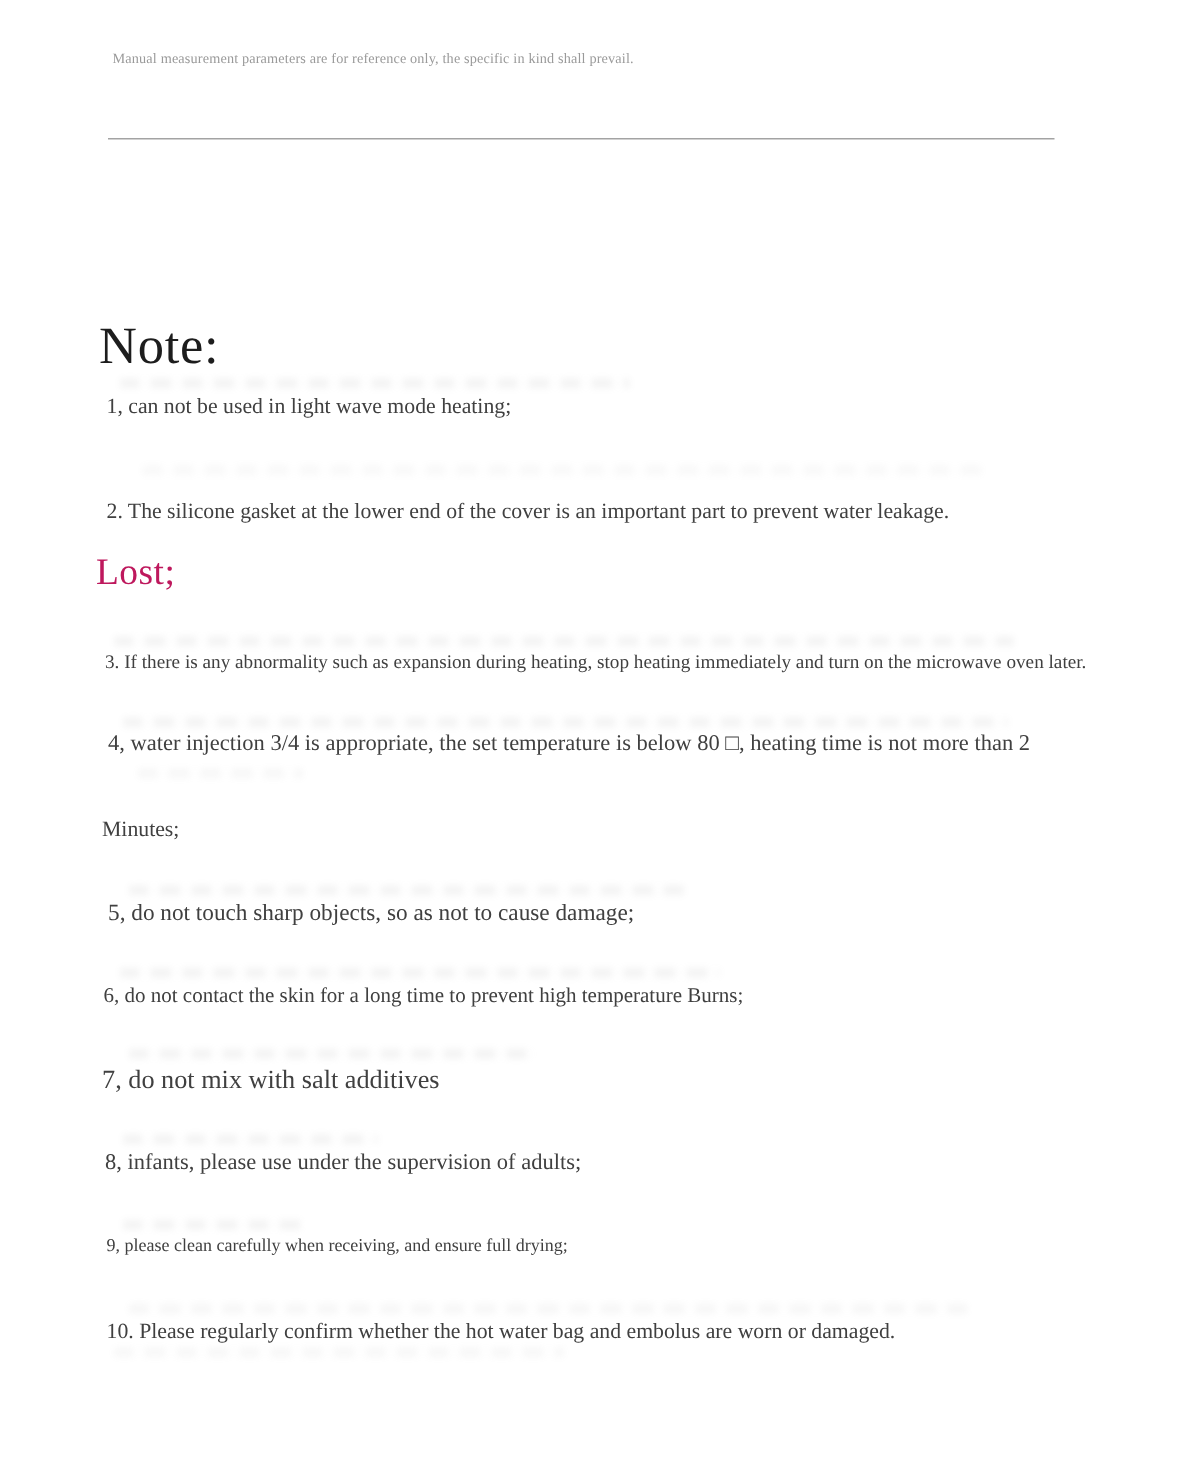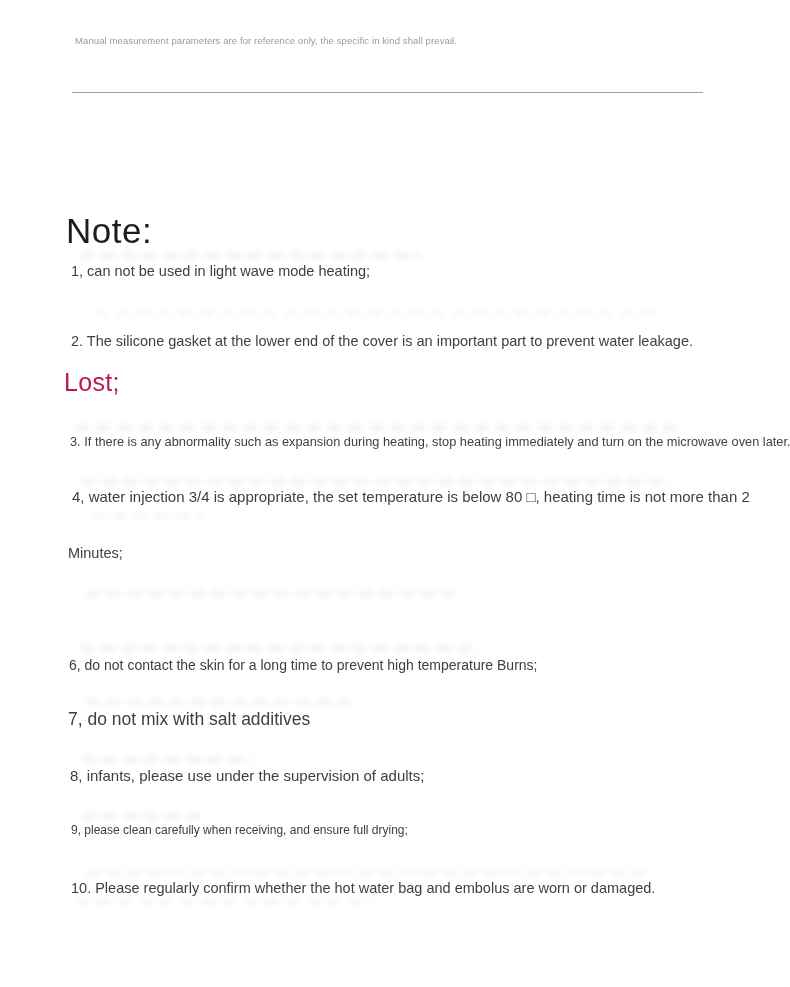--- a/index.html
+++ b/index.html
@@ -6,21 +6,21 @@
     margin: 0;
     padding: 0;
     background: #ffffff;
   }
   .canvas {
     position: relative;
     width: 790px;
     height: 987px;
     background: #ffffff;
     overflow: hidden;
-    font-family: Liberation Sans, sans-serif;
+    font-family: Liberation Serif, serif;
     -webkit-font-smoothing: antialiased;
   }
   .disclaimer {
     position: absolute;
     left: 75px;
     top: 35px;
     font-size: 9.5px;
     color: #9a9a9a;
     letter-spacing: 0.1px;
     white-space: nowrap;
@@ -104,20 +104,21 @@
   <div class="line l2">2. The silicone gasket at the lower end of the cover is an important part to prevent water leakage.</div>
 
   <div class="line lost">Lost;</div>
 
   <div class="line l3">3. If there is any abnormality such as expansion during heating, stop heating immediately and turn on the microwave oven later.</div>
 
   <div class="line l4">4, water injection 3/4 is appropriate, the set temperature is below 80 □, heating time is not more than 2</div>
 
   <div class="line l4b">Minutes;</div>
 
+  <div class="line l5">5, do not touch sharp objects, so as not to cause damage;</div>
 
   <div class="line l6">6, do not contact the skin for a long time to prevent high temperature Burns;</div>
 
   <div class="line l7">7, do not mix with salt additives</div>
 
   <div class="line l8">8, infants, please use under the supervision of adults;</div>
 
   <div class="line l9">9, please clean carefully when receiving, and ensure full drying;</div>
 
   <div class="line l10">10. Please regularly confirm whether the hot water bag and embolus are worn or damaged.</div>

